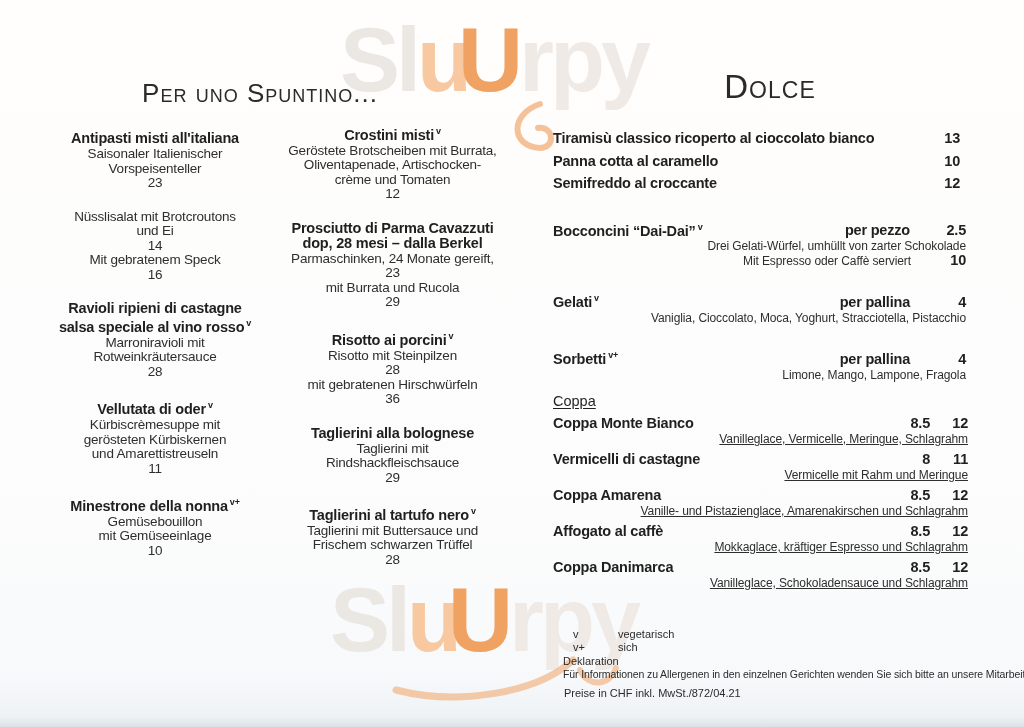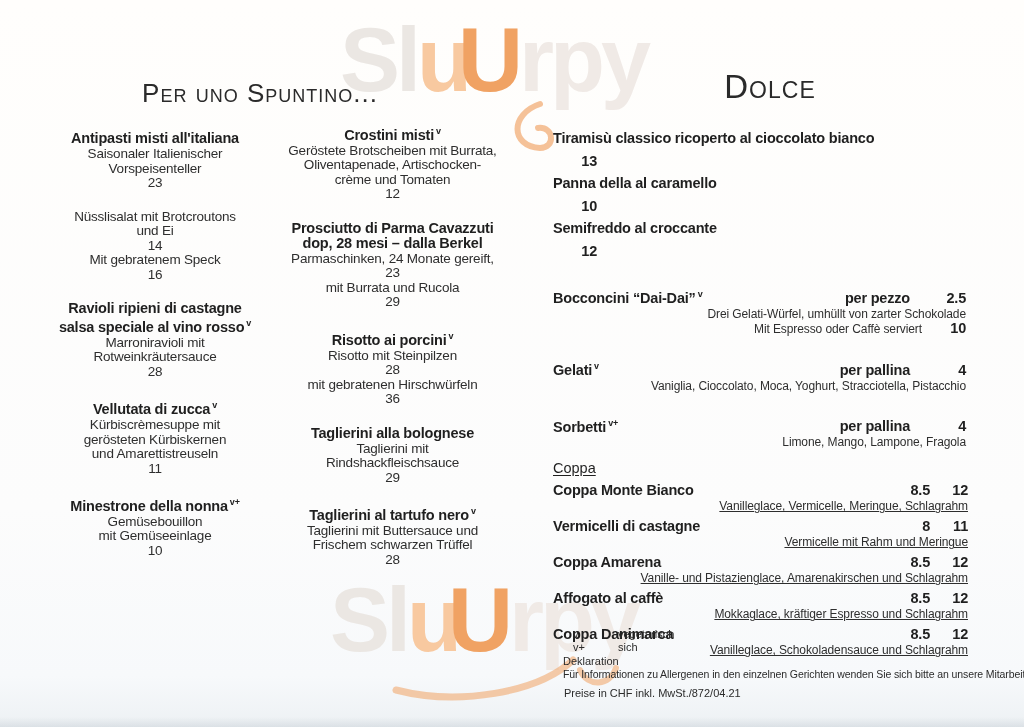--- a/index.html
+++ b/index.html
@@ -36,28 +36,28 @@
   .item-title{font-weight:bold; font-size:14.5px; line-height:15px; letter-spacing:-0.2px;
               color:#1f1f1f; white-space:pre-line;}
   .item-body{font-size:13.5px; line-height:14.5px; letter-spacing:-0.2px; color:#2e2e2e;
              white-space:pre-line; margin-top:1px;}
   .veg-sup{font-size:9px; font-weight:bold; color:#1f1f1f; margin-left:2px;}
 
   
   .dolce{left:553px; top:127px; width:415px;}
   .d-row{display:flex; align-items:baseline; font-weight:bold; font-size:14.5px;
          line-height:17px; letter-spacing:-0.2px; color:#1f1f1f;}
-  .d-simple{line-height:22.5px; padding-right:8px;flex-direction:column;}
+  .d-simple{line-height:22.5px; padding-right:8px;}
   .d-name{flex:1; text-align:left;}
   .d-unit{text-align:right; margin-right:12px;}
   .d-price{width:44px; text-align:right;}
   .d-price-sm{width:40px; text-align:right;}
   .d-price-lg{width:38px; text-align:right;}
   .d-desc{font-size:12px; line-height:14px; letter-spacing:-0.1px; color:#2e2e2e; text-align:right;}
-  .d-desc-row{font-weight:normal; line-height:15px;}
+  .d-desc-row{font-weight:normal; line-height:15px;gap:11px;}
   .d-desc-row .d-price{font-weight:bold; font-size:14.5px;}
   #dolce-gelato{margin-top:24px; padding-right:2px;}
   .d-block{margin-bottom:22px;}
   .d-block:last-child{margin-bottom:10px;}
   .coppa-header{font-weight:normal; font-size:14.5px; line-height:18px; color:#1f1f1f;
                 text-decoration:underline; text-underline-offset:2px; margin-bottom:5px; text-align:left;}
   .coppa-item{margin-bottom:5px;}
   .coppa-item .d-desc{margin-bottom:3px;text-decoration:underline;}
 
   
@@ -112,21 +112,21 @@
 16</div>
       </div>
       <div class="menu-item">
         <div class="item-title"><span>Ravioli ripieni di castagne
 salsa speciale al vino rosso</span><sup class="veg-sup">v</sup></div>
         <div class="item-body">Marroniravioli mit
 Rotweinkräutersauce
 28</div>
       </div>
       <div class="menu-item">
-        <div class="item-title"><span>Vellutata di zucca</span><sup class="veg-sup">v</sup></div>
+        <div class="item-title"><span>Vellutata di oder</span><sup class="veg-sup">v</sup></div>
         <div class="item-body">Kürbiscrèmesuppe mit
 gerösteten Kürbiskernen
 und Amarettistreuseln
 11</div>
       </div>
       <div class="menu-item">
         <div class="item-title"><span>Minestrone della nonna</span><sup class="veg-sup">v+</sup></div>
         <div class="item-body">Gemüsebouillon
 mit Gemüseeinlage
 10</div>
@@ -169,21 +169,21 @@
       </div>
     </div>
 
   <div class="layer dolce">
     <div id="dolce-simple">
         <div class="d-row d-simple">
           <span class="d-name">Tiramisù classico ricoperto al cioccolato bianco</span>
           <span class="d-price">13</span>
         </div>
         <div class="d-row d-simple">
-          <span class="d-name">Panna della al caramello</span>
+          <span class="d-name">Panna cotta al caramello</span>
           <span class="d-price">10</span>
         </div>
         <div class="d-row d-simple">
           <span class="d-name">Semifreddo al croccante</span>
           <span class="d-price">12</span>
         </div>
       </div>
     <div id="dolce-gelato">
         <div class="d-block">
           <div class="d-row">

